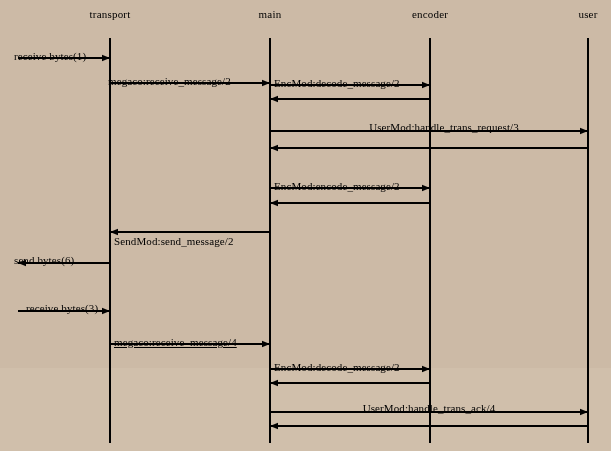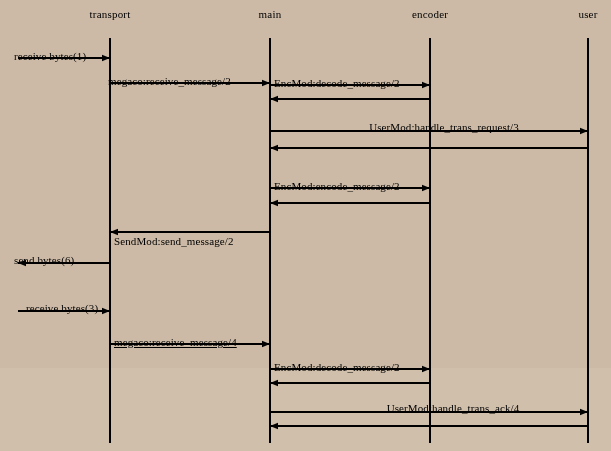--- a/index.html
+++ b/index.html
@@ -106,16 +106,16 @@
       <div class="msg-label" style="left: 14px; top: 50px;">receive bytes(1)</div>
       <div class="msg-label" style="left: 108px; top: 75px;">megaco:receive_message/2</div>
       <div class="msg-label" style="left: 274px; top: 77px;">EncMod:decode_message/2</div>
       <div class="msg-label center" style="left: 411px; top: 121px; margin-left: 33px;">UserMod:handle_trans_request/3</div>
       <div class="msg-label" style="left: 274px; top: 180px;">EncMod:encode_message/2</div>
       <div class="msg-label" style="left: 114px; top: 235px;">SendMod:send_message/2</div>
       <div class="msg-label" style="left: 14px; top: 254px;">send bytes(6)</div>
       <div class="msg-label" style="left: 14px; top: 302px; margin-left: 12px;">receive bytes(3)</div>
       <div class="msg-label" style="left: 114px; top: 336px; text-decoration: underline;">megaco:receive_message/4</div>
       <div class="msg-label" style="left: 274px; top: 361px;">EncMod:decode_message/2</div>
-      <div class="msg-label center" style="left: 453px; top: 402px;">UserMod:handle_trans_ack/4</div>
+      <div class="msg-label center" style="left: 429px; top: 402px;">UserMod:handle_trans_ack/4</div>
     </div>
 
 </div>
 
 </body></html>

